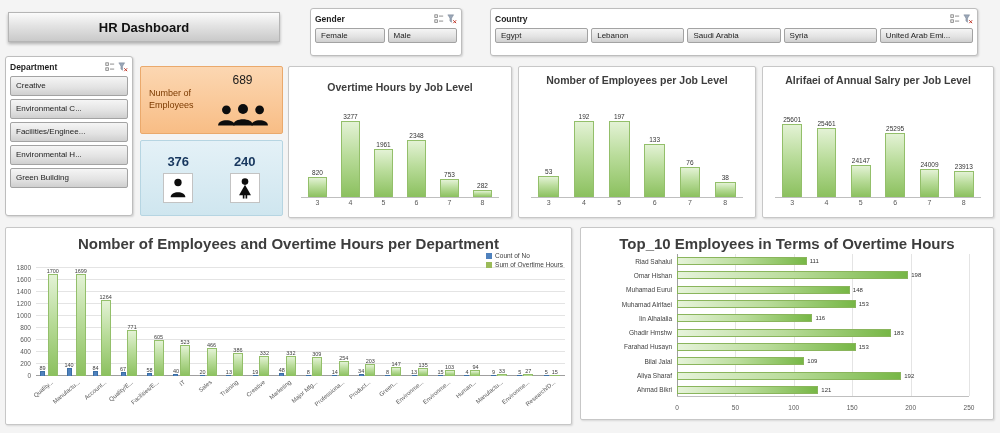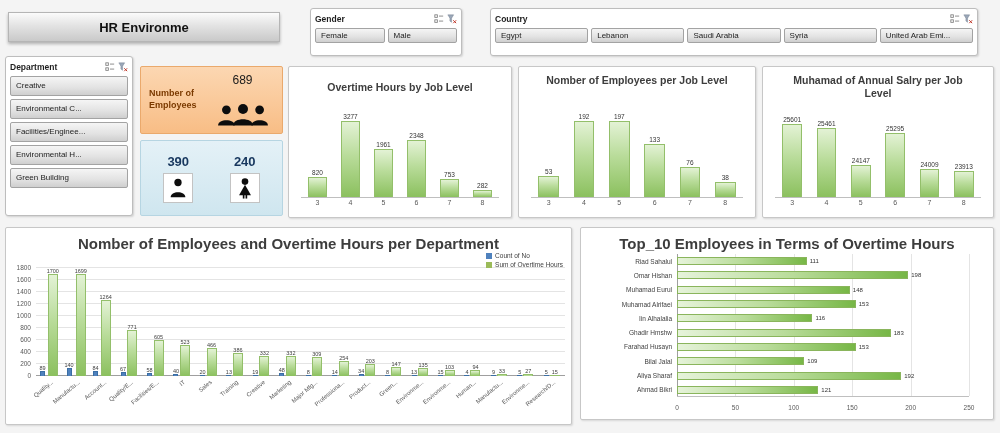--- a/index.html
+++ b/index.html
@@ -42,21 +42,21 @@
   .slicer-items.row .slicer-btn { flex:1; }
   .slicer-items.col .slicer-btn { width:100%; height:20px; line-height:14px; font-size:8px; }
 
   
   .kpi { position:absolute; border-radius:2px; }
   .kpi-orange {
     left:140px; top:66px; width:143px; height:68px;
     background:linear-gradient(to bottom,#fcd7b2,#f8bd85);
     border:1px solid #eaa96c; display:flex; padding:6px 8px;
   }
-  .kpi-o-label { width:62px; font-size:9px; font-weight:bold; color:#7b3a00; line-height:1.3; align-self:center; }
+  .kpi-o-label { width:62px; font-size:9px; font-weight:normal; color:#7b3a00; line-height:1.3; align-self:center; }
   .kpi-o-right { flex:1; display:flex; flex-direction:column; align-items:center; justify-content:space-between; }
   .kpi-o-value { font-size:12px; font-weight:normal; color:#1a1a1a; }
   .group-icon { width:54px; height:24px; fill:#0d0d0d; }
   .kpi-blue {
     left:140px; top:140px; width:143px; height:76px;
     background:linear-gradient(to bottom,#e4f1f7,#cfe6ef);
     border:1px solid #b6d5e2; display:flex; justify-content:space-around; align-items:center; padding:4px;
   }
   .kpi-b-col { display:flex; flex-direction:column; align-items:center; gap:4px; }
   .kpi-b-value { font-size:13px; font-weight:bold; color:#17375e; }
@@ -132,21 +132,21 @@
   .hval { position:absolute; top:50%; transform:translateY(-50%); font-size:6px; color:#333; white-space:nowrap; }
   .hxl { position:absolute; left:88px; right:14px; bottom:0; height:14px; }
   .hxt { position:absolute; bottom:2px; transform:translateX(-50%); font-size:6.5px; color:#595959; }
 </style>
 </head>
 <body>
 
 <div class="dash">
 
   <div class="title-box">
-    <span>HR Environme</span>
+    <span>HR Dashboard</span>
   </div>
 
   <div class="slicer" style="left:310px; top:8px; width:152px; height:48px;">
     <div class="slicer-head">
       <span class="slicer-label">Gender</span>
       <span class="sicons">
         <svg class="sicon" viewBox="0 0 12 12">
             <g stroke="#7a7a7a" fill="none" stroke-width="1">
               <rect x="1" y="1" width="3" height="3"></rect>
               <rect x="1" y="7" width="3" height="3"></rect>
@@ -227,21 +227,21 @@
         <circle cx="42" cy="6" r="4.2"></circle>
           <path d="M34 21c0-6.5 16-6.5 16 0z"></path>
         <circle cx="26" cy="5.2" r="4.8"></circle>
           <path d="M16.5 21c0-7.8 19-7.8 19 0z"></path>
       </svg>
     </div>
   </div>
 
   <div class="kpi kpi-blue">
     <div class="kpi-b-col">
-      <div class="kpi-b-value">390</div>
+      <div class="kpi-b-value">376</div>
       <div class="tile">
         <svg viewBox="0 0 24 24">
             <circle cx="12" cy="6" r="4"></circle>
             <path d="M4 22c0-7 16-7 16 0z"></path>
           </svg>
       </div>
     </div>
     <div class="kpi-b-col">
       <div class="kpi-b-value">240</div>
       <div class="tile">
@@ -329,21 +329,21 @@
           <div class="vxl">4</div>
           <div class="vxl">5</div>
           <div class="vxl">6</div>
           <div class="vxl">7</div>
           <div class="vxl">8</div>
         </div>
       </div>
   </div>
 
   <div class="panel" style="left:762px; top:66px; width:232px; height:152px;">
-    <div class="ctitle">Muhamad of Annual Salry per Job Level</div>
+    <div class="ctitle">Alrifaei of Annual Salry per Job Level</div>
     <div class="vchart">
         <div class="vplot">
           <div class="vcol">
             <div class="vval">25601</div>
             <div class="vbar" style="height: 86.7%;"></div>
           </div>
           <div class="vcol">
             <div class="vval">25461</div>
             <div class="vbar" style="height: 82.0333%;"></div>
           </div>

